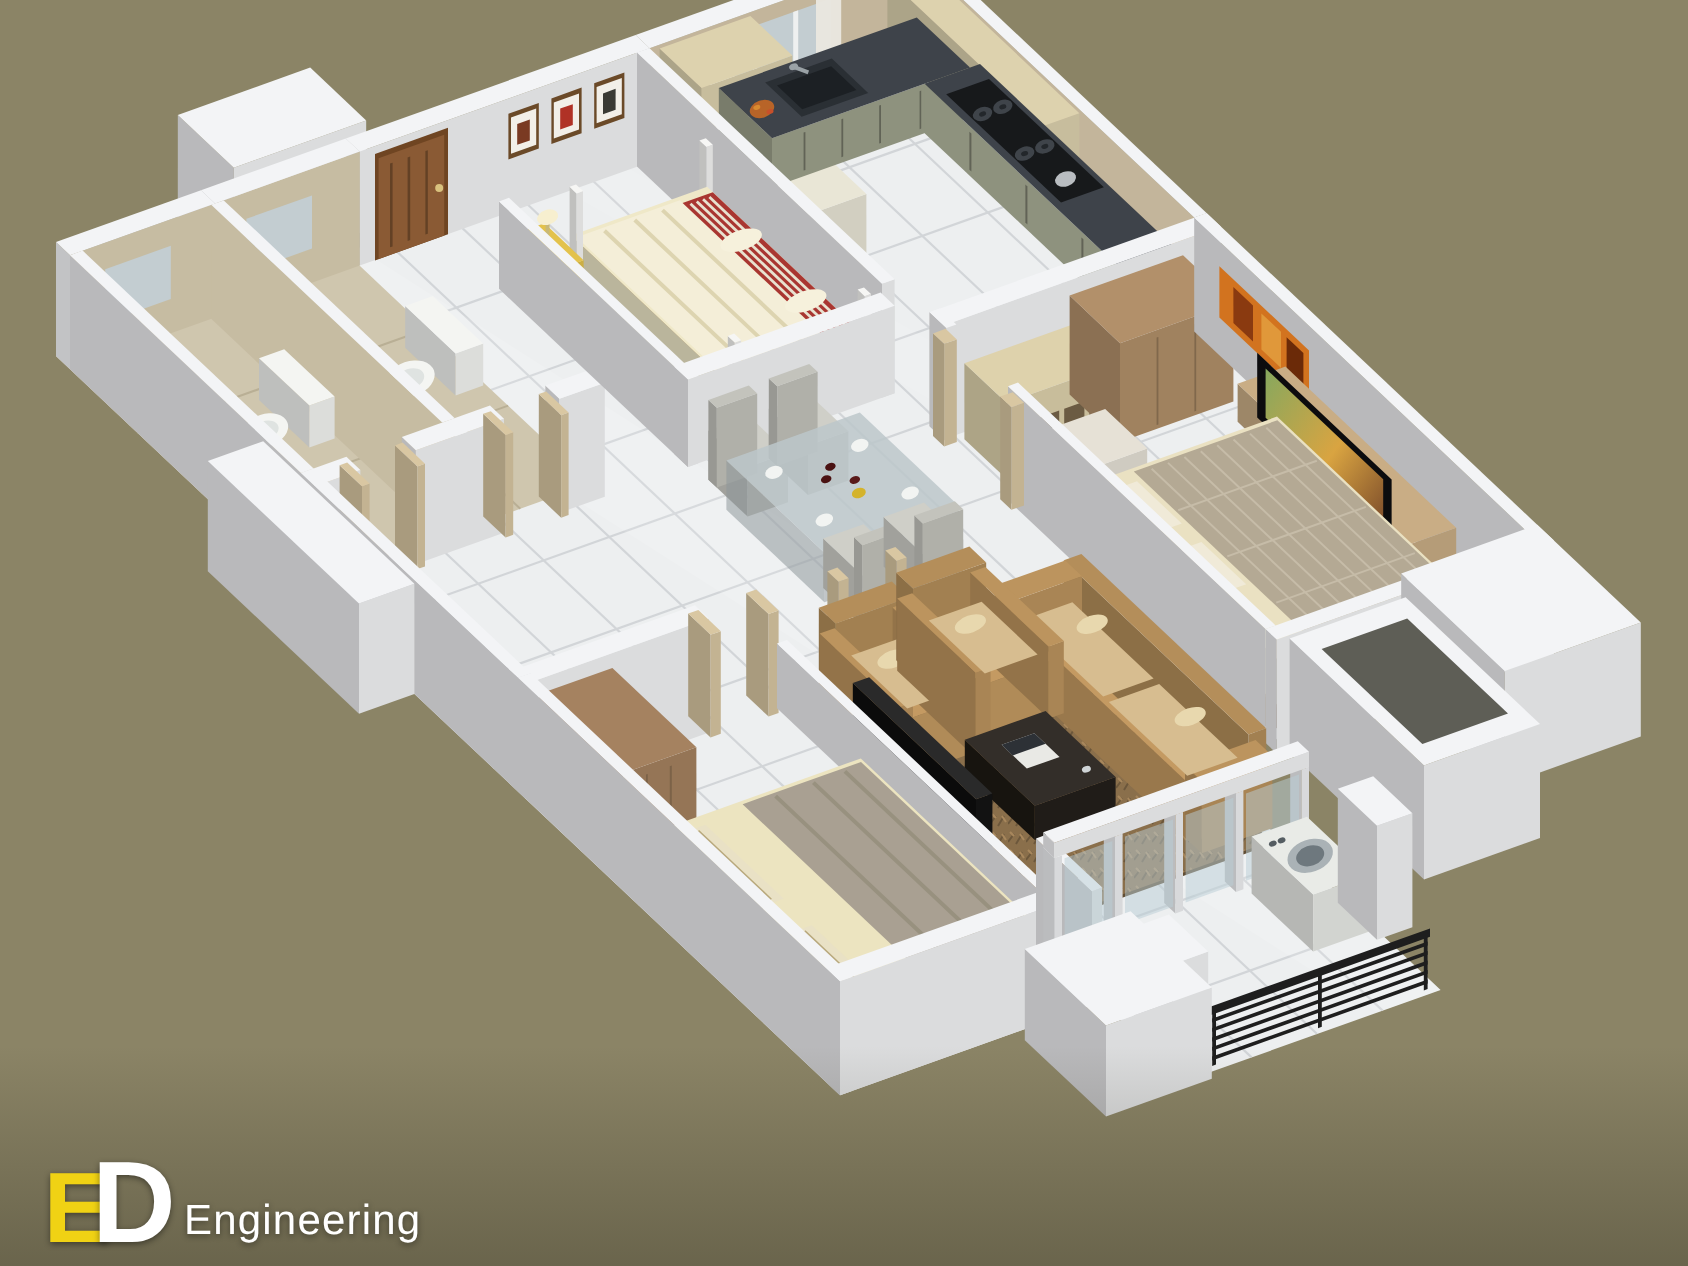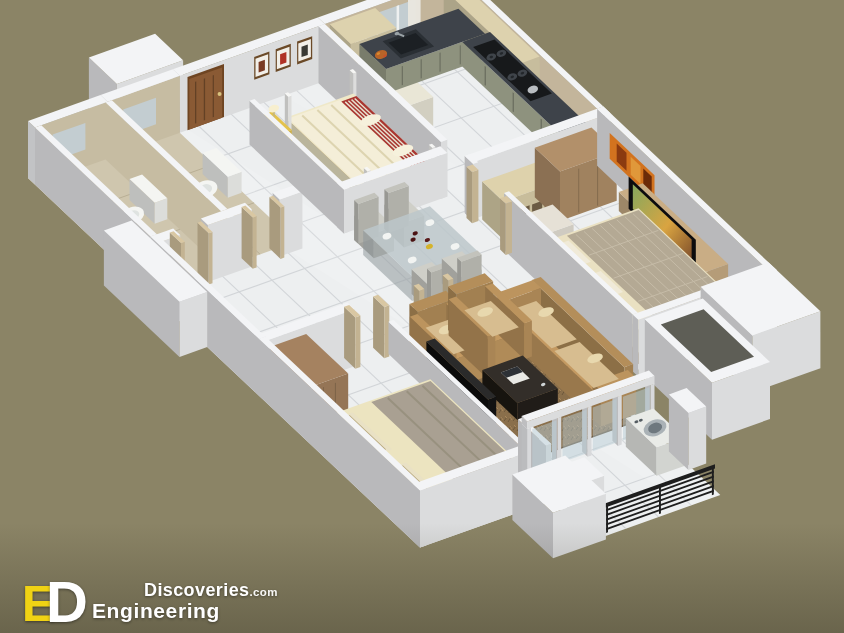--- a/index.html
+++ b/index.html
@@ -10,21 +10,21 @@
             background:linear-gradient(to top, rgba(42,40,26,0.34), rgba(42,40,26,0));}
   .brand{position:absolute;left:22px;bottom:8px;display:flex;align-items:flex-end;
          color:#fff;text-shadow:0 1px 3px rgba(0,0,0,0.45);}
   .mark{position:relative;width:78px;height:60px;flex:0 0 auto;}
   .mark .e{position:absolute;left:0;bottom:-4px;font-size:50px;line-height:1;font-weight:900;
            letter-spacing:-4px;transform:scaleX(1.02);}
   .mark .d{position:absolute;left:24px;bottom:-6px;font-size:58px;line-height:1;font-weight:900;}
   .words{margin-left:-8px;padding-bottom:2px;}
   .row1{margin-left:52px;font-size:18px;font-weight:bold;letter-spacing:0.4px;}
   .row1 .tld{font-size:11.5px;font-weight:bold;opacity:0.95;}
-  .row2{font-size:21px;font-weight:bold;letter-spacing:0.6px;margin-top:-2px;}
+  .row2{font-size:21px;font-weight:normal;letter-spacing:0.6px;margin-top:-2px;}
 </style>
 </head>
 <body>
 
 <div class="stage" style="background: rgb(139, 132, 102);">
   <svg id="scene" width="844" height="633" viewBox="0 0 844 633">
       <defs>
         <clipPath id="fc">
           <polygon points="28.0,178.0 456.4,25.0 771.4,322.0 601.3,382.8 720.3,495.0 593.0,540.4 551.0,500.8 420.0,547.6" fill="#000"></polygon>
         </clipPath>
@@ -524,17 +524,16 @@
       <polygon points="553.0,558.3 605.9,539.4 605.9,493.8 553.0,512.7" fill="#dbdcdd"></polygon>
       <polygon points="512.4,474.5 565.3,455.6 605.9,493.8 553.0,512.7" fill="#f3f4f6"></polygon>
     </svg>
   <div class="vignette"></div>
   <div class="brand">
     <div class="mark">
       <span class="e" style="color: rgb(240, 210, 20);">E</span>
       <span class="d" style="color: rgb(255, 255, 255);">D</span>
     </div>
     <div class="words">
-      <div class="row1"><span>Discoveries</span><span class="tld">.com</span></div>
       <div class="row2">Engineering</div>
     </div>
   </div>
 </div>
 
 </body></html>

